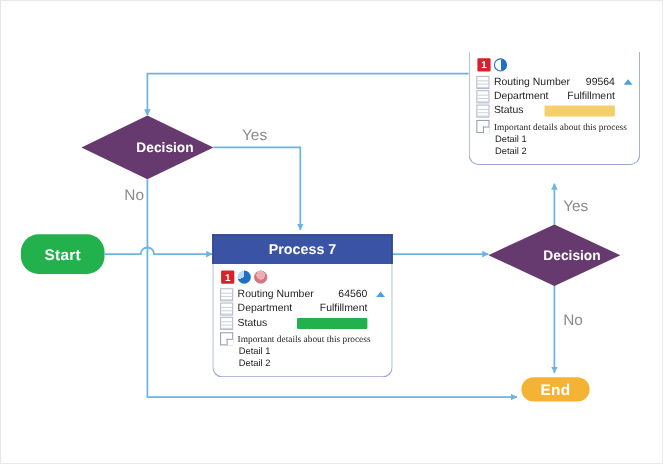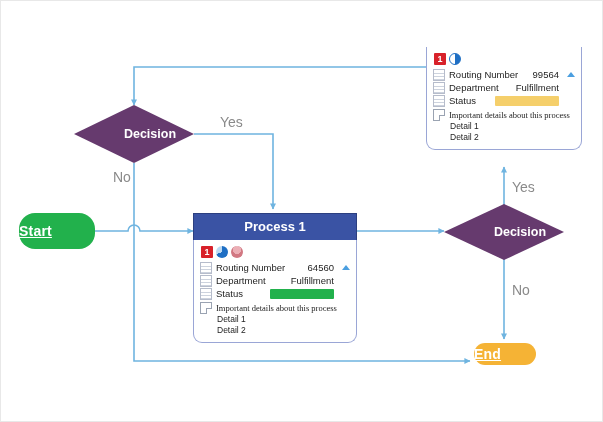--- a/index.html
+++ b/index.html
@@ -26,26 +26,26 @@
     width: 603px;
     height: 422px;
     pointer-events: none;
   }
 
   
   .terminator {
     position: absolute;
     display: flex;
     align-items: center;
+    justify-content: center;
     border-radius: 16px;
     color: #ffffff;
     font-weight: bold;
     font-size: 14px;
     letter-spacing: .2px;
-    text-decoration: underline;
   }
   .term-start { background: #22b14c; }
   .term-end   { background: #f5b335; }
 
   
   .decision {
     position: absolute;
     display: flex;
     align-items: center;
     justify-content: center;
@@ -262,21 +262,21 @@
     <div class="dshape"></div>
     <div class="dlabel">Decision</div>
   </div>
 
   <div class="decision" style="left:443px; top:203px; width:120px; height:56px;">
     <div class="dshape"></div>
     <div class="dlabel">Decision</div>
   </div>
 
   <div class="process" style="left:192px; top:212px; width:164px;">
-    <div class="process-header">Process 1</div>
+    <div class="process-header">Process 7</div>
     <div class="process-body">
 
       <div class="icon-row">
         <span class="ic ic-badge">1</span>
         <span class="ic ic-pie"></span>
         <span class="ic ic-person"></span>
       </div>
 
       <div class="field-row">
         <span class="ic ic-grid"></span>

